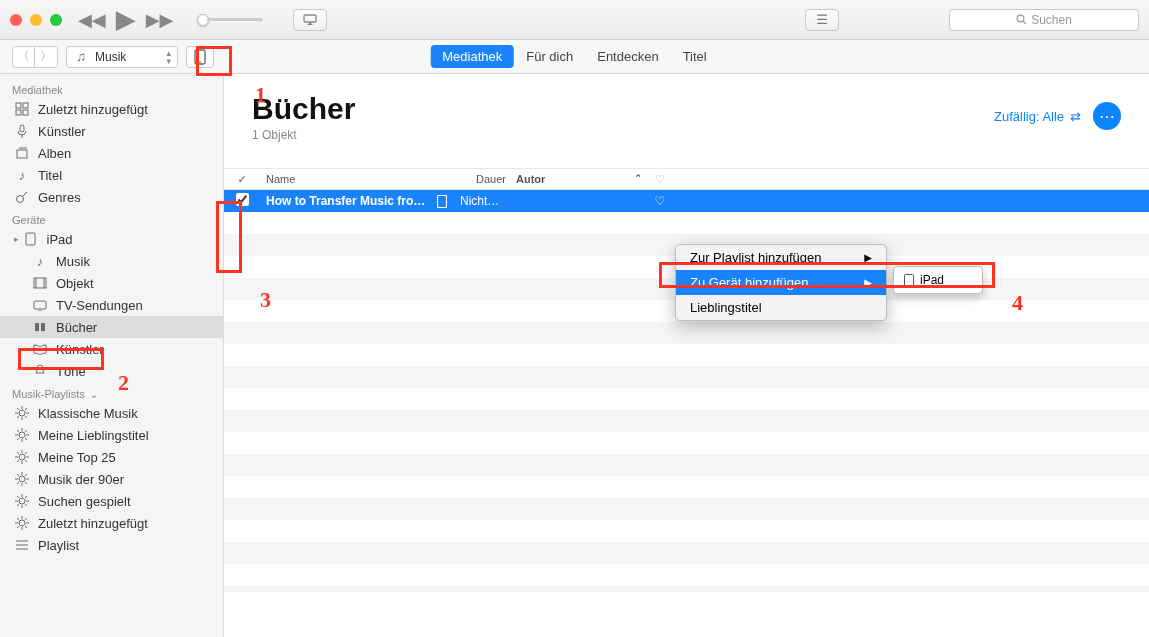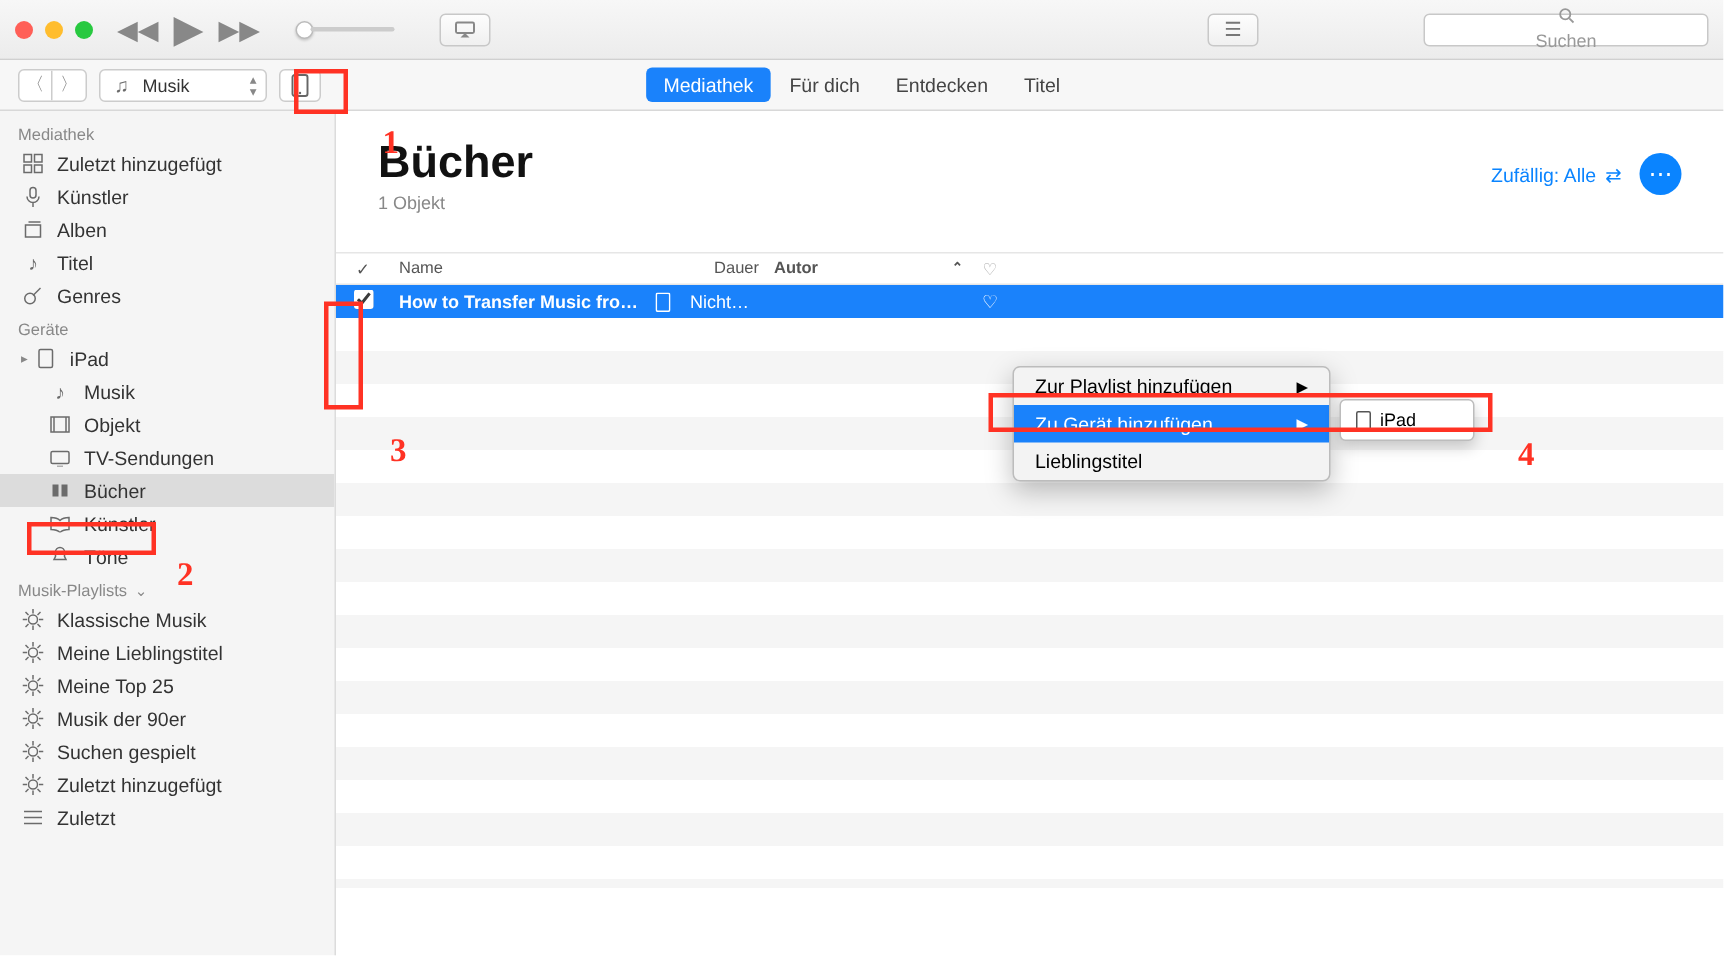--- a/index.html
+++ b/index.html
@@ -14,21 +14,21 @@
 .tl-max { background: #28c940; }
 .pb-group { display: flex; align-items: center; gap: 10px; color: #888; }
 .pb-btn { font-size: 18px; color: #888; cursor: pointer; }
 .pb-btn.big { font-size: 26px; }
 .vol { display: flex; align-items: center; margin-left: 14px; }
 .vol-knob { width: 12px; height: 12px; border-radius: 50%; background: #fff; border: 1px solid #bbb; box-shadow: 0 1px 2px rgba(0,0,0,.2); }
 .vol-track { width: 56px; height: 3px; background: #ccc; border-radius: 2px; margin-left: -2px; }
 .airplay { width: 34px; height: 22px; border: 1px solid #c8c8c8; border-radius: 4px; margin-left: 20px; display: flex; align-items: center; justify-content: center; color: #777; background: linear-gradient(#fdfdfd,#f0f0f0); }
 .apple-center { position: absolute; left: 50%; transform: translateX(-50%); font-size: 22px; color: #555; }
 .list-btn { position: absolute; right: 310px; width: 34px; height: 22px; border: 1px solid #c8c8c8; border-radius: 4px; display: flex; align-items: center; justify-content: center; color: #777; background: linear-gradient(#fdfdfd,#f0f0f0); font-size: 13px; }
-.search-wrap { position: absolute; right: 10px; width: 190px; height: 22px; border: 1px solid #c8c8c8; border-radius: 4px; background: #fff; display: flex; align-items: center; justify-content: center; color: #999; font-size: 12px; gap: 4px; flex-direction: column; }
+.search-wrap { position: absolute; right: 10px; width: 190px; height: 22px; border: 1px solid #c8c8c8; border-radius: 4px; background: #fff; display: flex; align-items: center; justify-content: center; color: #999; font-size: 12px; gap: 4px; }
 
 
 .navbar { height: 34px; background: #f7f7f7; border-bottom: 1px solid #d8d8d8; display: flex; align-items: center; padding: 0 12px; position: relative; }
 .nav-arrows { display: flex; border: 1px solid #ccc; border-radius: 4px; overflow: hidden; background: #fff; }
 .nav-arrows span { width: 22px; height: 20px; display: flex; align-items: center; justify-content: center; color: #888; font-size: 12px; }
 .nav-arrows span:first-child { border-right: 1px solid #ccc; }
 .media-select { margin-left: 8px; height: 22px; border: 1px solid #ccc; border-radius: 4px; background: #fff; display: flex; align-items: center; padding: 0 6px; gap: 6px; font-size: 12px; color: #333; width: 112px; }
 .media-select .dd { margin-left: auto; color: #888; font-size: 9px; line-height: 8px; }
 .device-btn { margin-left: 8px; width: 28px; height: 22px; border: 1px solid #ccc; border-radius: 4px; background: #fff; display: flex; align-items: center; justify-content: center; color: #666; }
 .tabs-center { position: absolute; left: 50%; transform: translateX(-50%); display: flex; gap: 0; font-size: 13px; }
@@ -355,21 +355,21 @@
         <span>Zuletzt hinzugefügt</span>
       </div>
       <div class="sb-item">
         <span class="sb-icon">
           <svg width="14" height="12">
             <line x1="1" y1="2" x2="13" y2="2" stroke="#6b6b6b"></line>
             <line x1="1" y1="6" x2="13" y2="6" stroke="#6b6b6b"></line>
             <line x1="1" y1="10" x2="13" y2="10" stroke="#6b6b6b"></line>
           </svg>
         </span>
-        <span>Zuletzt</span>
+        <span>Playlist</span>
       </div>
     </div>
 
   <div class="main">
     <div class="page-head">
       <div>
         <div class="page-title">Bücher</div>
         <div class="page-sub">1 Objekt</div>
       </div>
       <div class="head-right">

